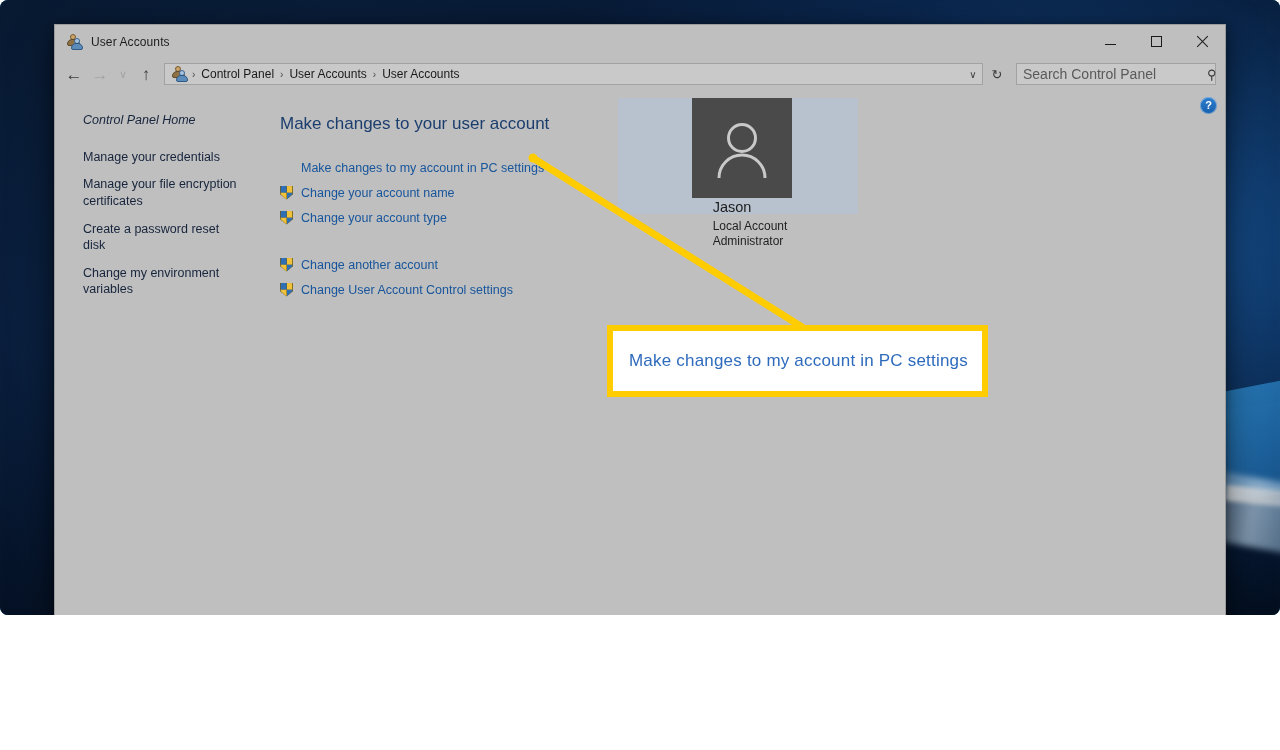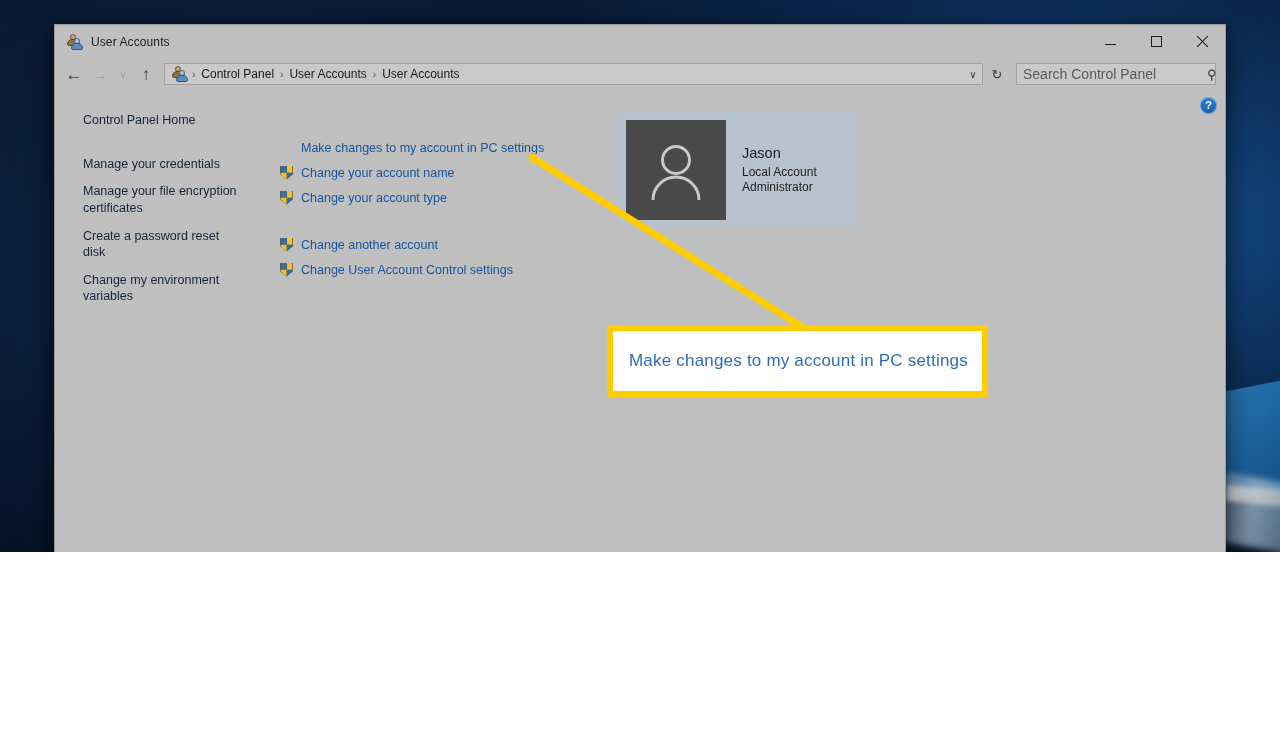--- a/index.html
+++ b/index.html
@@ -8,23 +8,24 @@
     width: 1280px;
     height: 750px;
     overflow: hidden;
     font-family: "Liberation Sans", sans-serif;
   }
 
   
   #desktop {
     position: relative;
     width: 1280px;
-    height: 552px;
+    height: 615px;
     background: #0369a1;
     overflow: hidden;
+    border-radius: 8px;
   }
   #wallpaper-glow {
     position: absolute;
     inset: 0;
     background:
       radial-gradient(ellipse 900px 620px at 88% 40%, rgba(25,92,165,0.95) 0%, rgba(12,48,96,0.55) 45%, rgba(4,18,39,0) 72%),
       radial-gradient(ellipse 700px 500px at 5% 55%, rgba(14,44,84,0.55) 0%, rgba(4,18,39,0) 70%),
       linear-gradient(160deg, #0a1f3c 0%, #061630 45%, #020a18 100%);
   }
   
@@ -261,21 +262,21 @@
   }
   .side-link {
     font-size: 12.5px;
     color: #16243c;
     line-height: 1.33;
     margin-bottom: 11px;
     cursor: default;
     position: relative;
     max-width: 160px;
   }
-  #side-home { margin-bottom: 27px; }
+  #side-home { margin-bottom: 20px; font-style: italic; }
   .side-link.has-shield { padding-left: 0; }
   .side-shield {
     position: absolute;
     left: -19px; top: 2px;
   }
 
   
   .shield {
     width: 13px; height: 14px;
     position: relative;
@@ -324,26 +325,27 @@
   .link-text {
     font-size: 12.5px;
     color: #17559c;
     cursor: default;
   }
   .link-gap { height: 22px; }
 
   
   #account-panel {
     position: absolute;
-    left: 340px; top: 22px;
+    left: 340px; top: 8px;
     width: 240px; height: 116px;
     background: #b8c2ce;
     display: flex;
     align-items: center;
     padding-left: 8px;
+    flex-direction: column;
   }
   #account-avatar {
     width: 100px; height: 100px;
     background: #4a4a4a;
     flex: none;
     display: flex; align-items: center; justify-content: center;
   }
   #account-text {
     margin-left: 16px;
     line-height: 1.28;
@@ -462,20 +464,21 @@
         </div>
         <div class="side-link">
           <span>Create a password reset disk</span>
         </div>
         <div class="side-link">
           <span>Change my environment variables</span>
         </div>
       </div>
 
       <div id="main">
+        <div id="main-heading">Make changes to your user account</div>
 
         <div id="links-block">
 
           <div class="link-row indent">
             <span class="link-text">Make changes to my account in PC settings</span>
           </div>
 
           <div class="link-row">
             <span class="shield">
               <span class="sh-body"></span>

